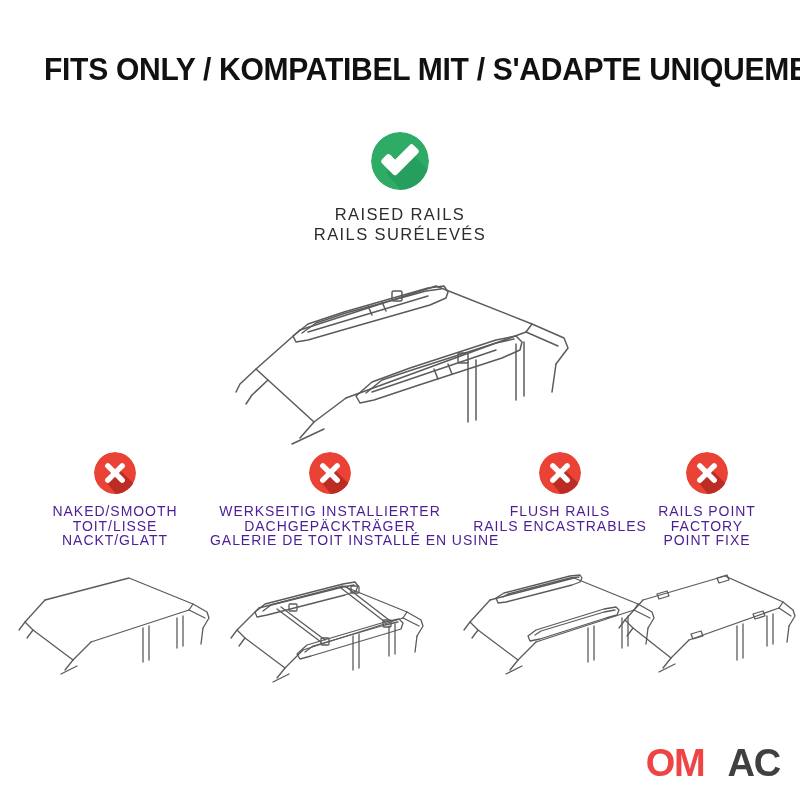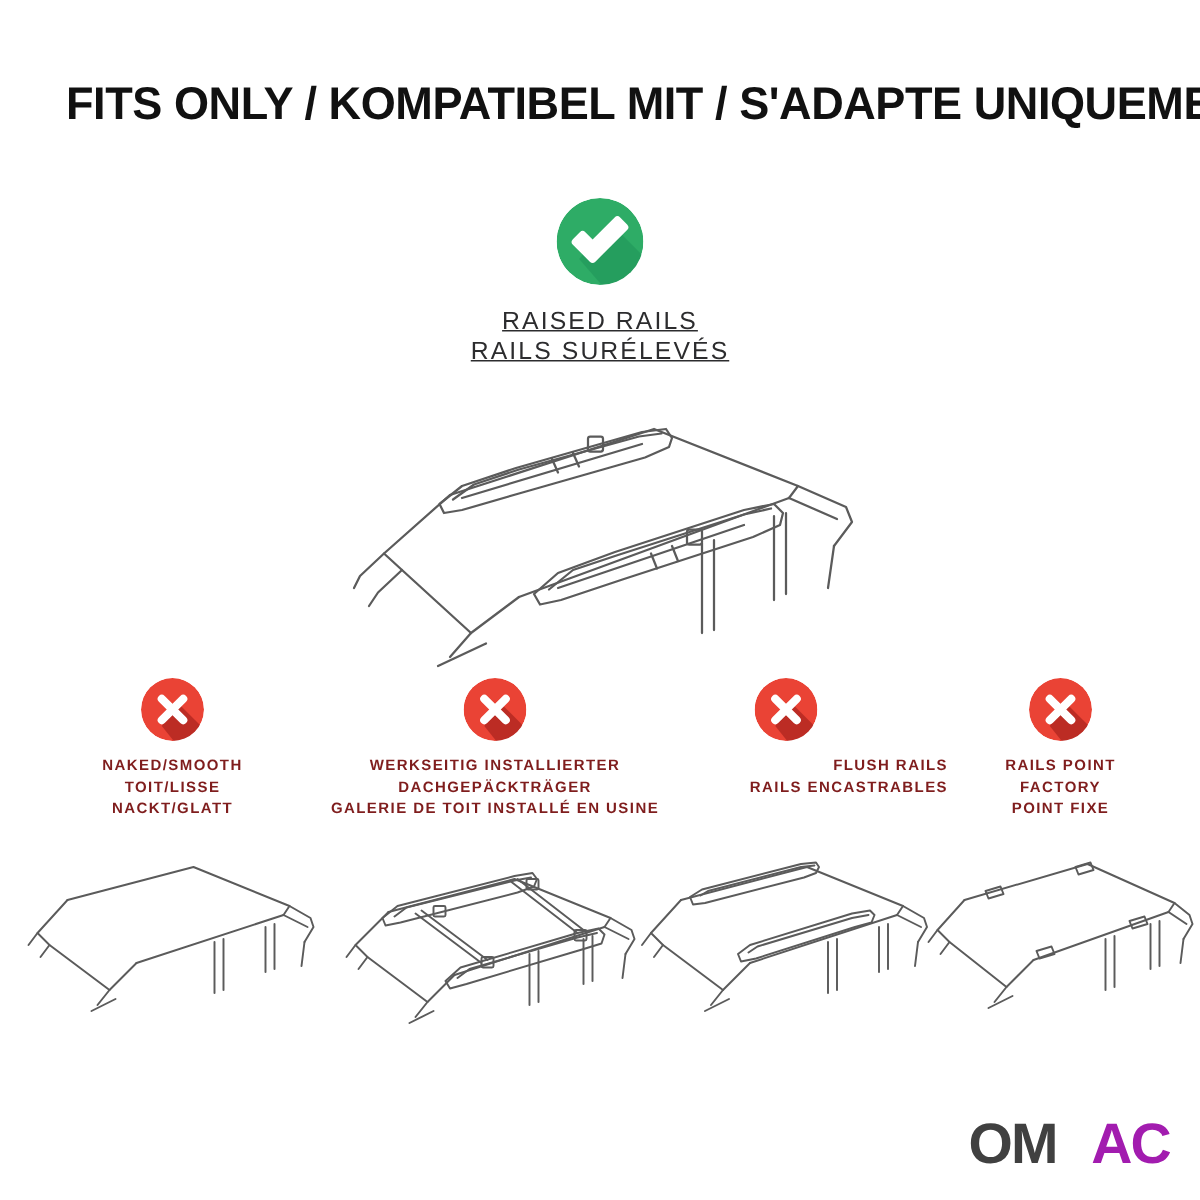--- a/index.html
+++ b/index.html
@@ -51,21 +51,20 @@
   }
   .badge svg { display: block; width: 100%; height: 100%; }
 
   .primary-caption {
     margin-top: 14px;
     color: #2c2c2e;
     font-size: 16.5px;
     line-height: 20px;
     letter-spacing: 1.4px;
     font-weight: 400;
-    text-decoration: underline;
   }
   .primary-caption div { white-space: nowrap; }
 
   
   .hero-illustration {
     position: absolute;
     left: 196px;
     top: 272px;
     width: 410px;
     height: 185px;
@@ -82,59 +81,59 @@
   }
   .cell {
     position: absolute;
     top: 0;
     text-align: center;
   }
   .cell .badge { width: 42px; height: 42px; }
 
   .cell-caption {
     margin-top: 10px;
-    color: #7f1d1d;
-    font-size: 10px;
+    color: #4c1d95;
+    font-size: 14px;
     line-height: 14.6px;
     letter-spacing: 0.95px;
-    font-weight: 700;
+    font-weight: 400;
   }
   .cell-caption div { white-space: nowrap; }
 
   .cell-illustration {
     position: absolute;
     left: 50%;
     transform: translateX(-50%);
   }
   .cell-illustration svg { display: block; width: 100%; height: 100%; }
 
   
   .cell-0 { left: 5px;   width: 220px; }
   .cell-1 { left: 210px; width: 240px; }
-  .cell-2 { left: 416px; width: 216px; text-align: right; }
+  .cell-2 { left: 452px; width: 216px; }
   .cell-3 { left: 627px; width: 160px; }
 
   .cell-0 .cell-illustration { top: 108px; width: 196px; height: 120px; }
   .cell-1 .cell-illustration { top: 112px; width: 210px; height: 122px; }
   .cell-2 .cell-illustration { top: 108px; width: 196px; height: 120px; }
   .cell-3 .cell-illustration { top: 104px; width: 180px; height: 122px; }
 
   
   .logo {
     position: absolute;
     right: 20px;
     bottom: 18px;
     font-size: 38px;
     font-weight: 700;
     letter-spacing: -1.2px;
     line-height: 1;
     font-family: "Liberation Sans", sans-serif;
   }
-  .logo .om { color: #404040; }
-  .logo .ac { color: #a21caf; padding-left: 23px; }
+  .logo .om { color: #ef4444; }
+  .logo .ac { color: #404040; padding-left: 23px; }
 </style>
 </head>
 <body>
 
 <div class="page">
 
   <div class="title">FITS ONLY / KOMPATIBEL MIT / S'ADAPTE UNIQUEMENT</div>
 
   <div class="primary">
 

